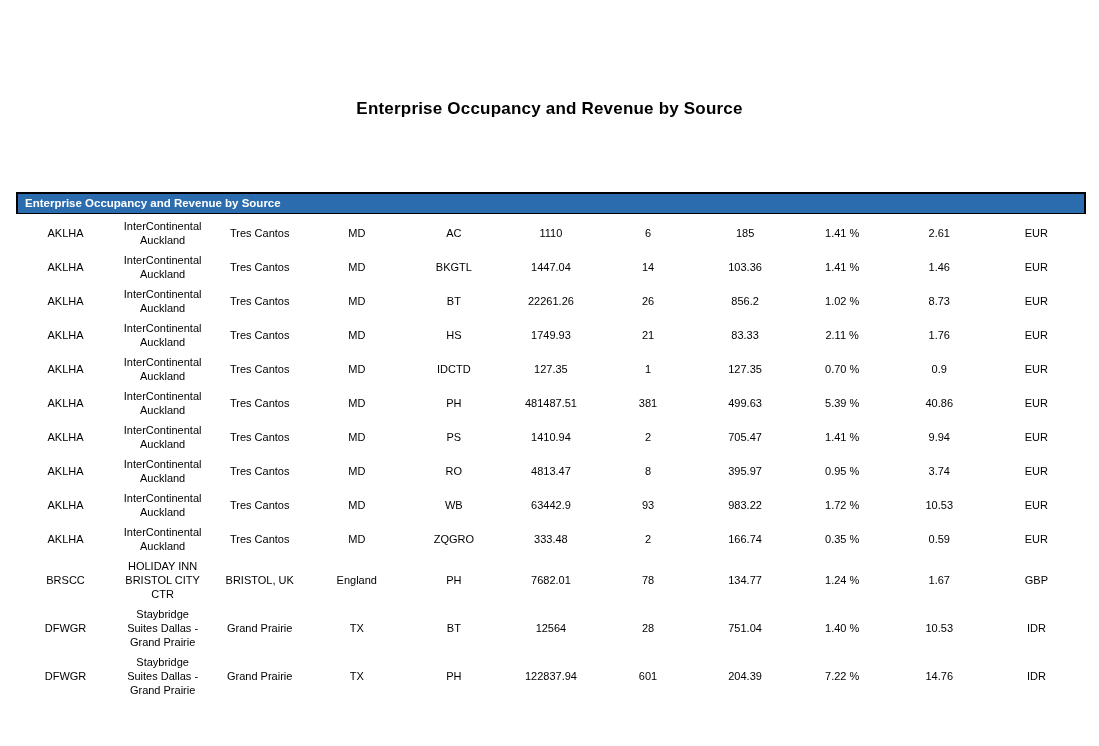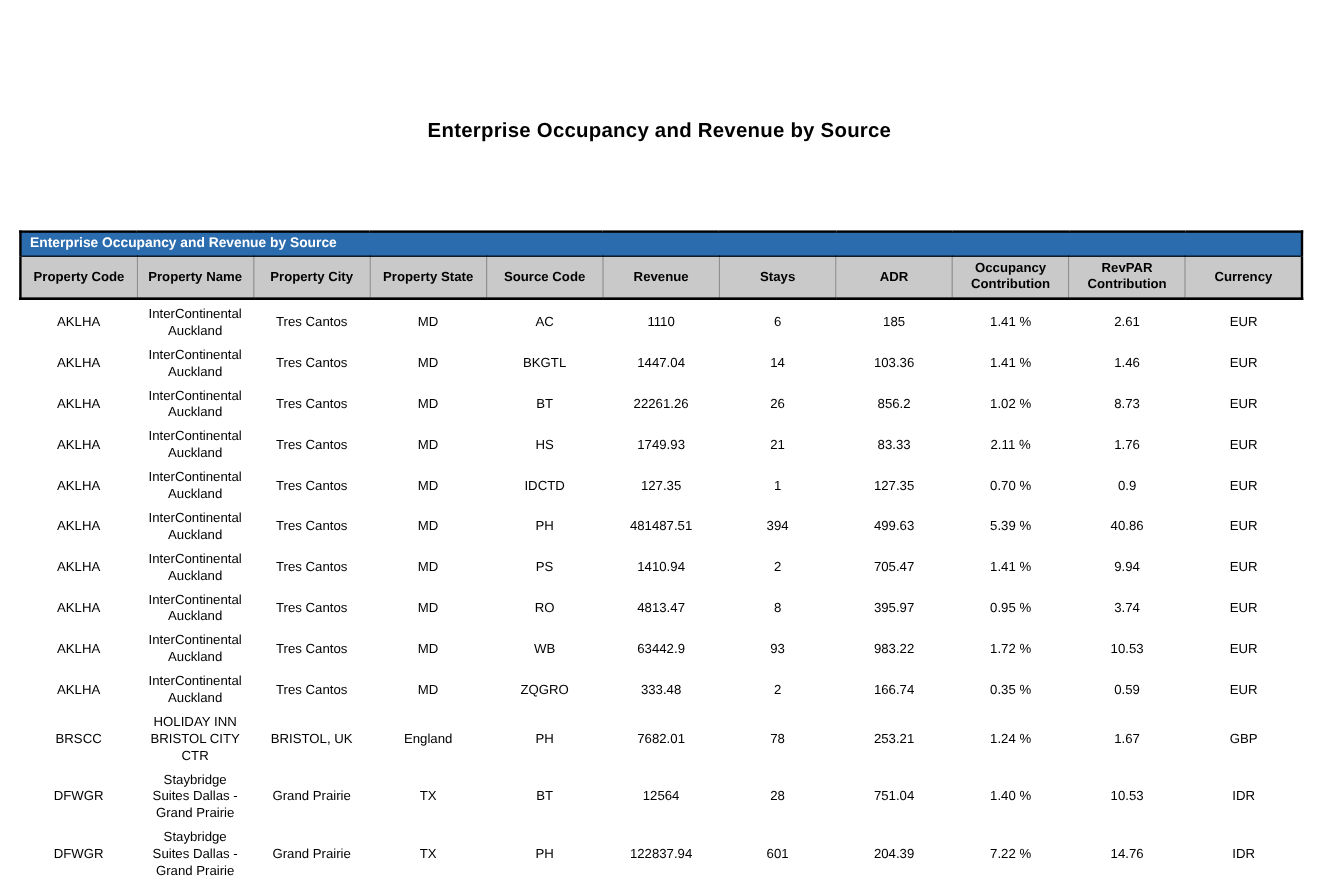--- a/index.html
+++ b/index.html
@@ -65,33 +65,20 @@
         <col style="width: 9.09091%;">
         <col style="width: 9.09091%;">
         <col style="width: 9.09091%;">
         <col style="width: 9.09091%;">
         <col style="width: 9.09091%;">
       </colgroup>
     <thead>
       <tr>
         <th class="bar" colspan="11">Enterprise Occupancy and Revenue by Source</th>
       </tr>
-      <tr class="colhead" id="col-row">
-          <th>Property Code</th>
-          <th>Property Name</th>
-          <th>Property City</th>
-          <th>Property State</th>
-          <th>Source Code</th>
-          <th>Revenue</th>
-          <th>Stays</th>
-          <th>ADR</th>
-          <th>Occupancy Contribution</th>
-          <th>RevPAR Contribution</th>
-          <th>Currency</th>
-        </tr>
     </thead>
     <tbody id="body-rows">
         <tr>
           <td>AKLHA</td>
           <td>InterContinental Auckland</td>
           <td>Tres Cantos</td>
           <td>MD</td>
           <td>AC</td>
           <td>1110</td>
           <td>6</td>
@@ -152,21 +139,21 @@
           <td>0.9</td>
           <td>EUR</td>
         </tr>
         <tr>
           <td>AKLHA</td>
           <td>InterContinental Auckland</td>
           <td>Tres Cantos</td>
           <td>MD</td>
           <td>PH</td>
           <td>481487.51</td>
-          <td>394</td>
+          <td>381</td>
           <td>499.63</td>
           <td>5.39 %</td>
           <td>40.86</td>
           <td>EUR</td>
         </tr>
         <tr>
           <td>AKLHA</td>
           <td>InterContinental Auckland</td>
           <td>Tres Cantos</td>
           <td>MD</td>
@@ -218,21 +205,21 @@
           <td>EUR</td>
         </tr>
         <tr>
           <td>BRSCC</td>
           <td>HOLIDAY INN BRISTOL CITY CTR</td>
           <td>BRISTOL, UK</td>
           <td>England</td>
           <td>PH</td>
           <td>7682.01</td>
           <td>78</td>
-          <td>253.21</td>
+          <td>134.77</td>
           <td>1.24 %</td>
           <td>1.67</td>
           <td>GBP</td>
         </tr>
         <tr>
           <td>DFWGR</td>
           <td>Staybridge Suites Dallas - Grand Prairie</td>
           <td>Grand Prairie</td>
           <td>TX</td>
           <td>BT</td>

